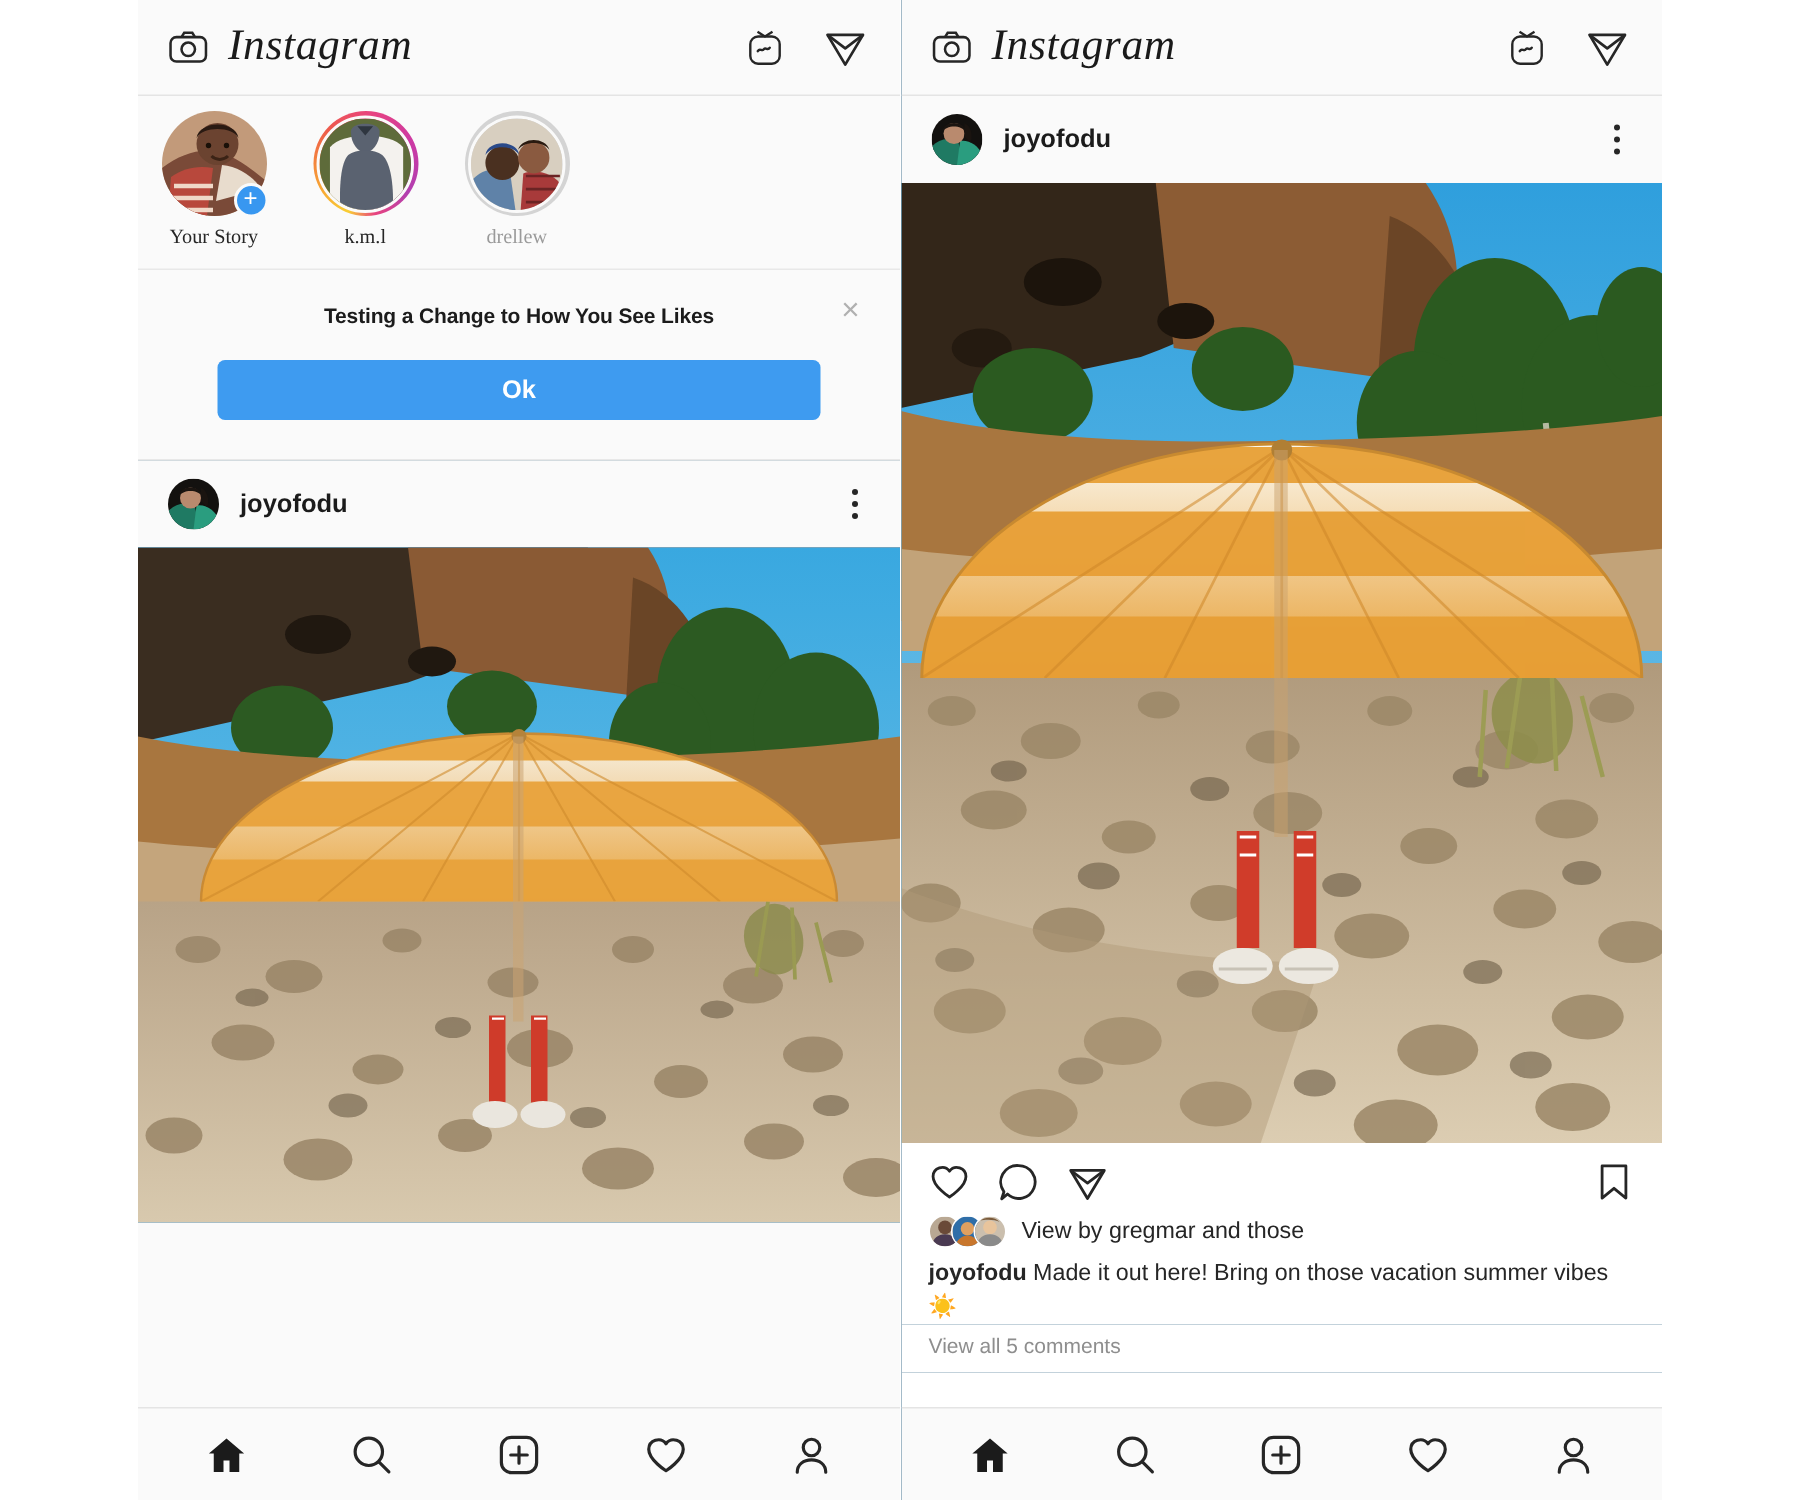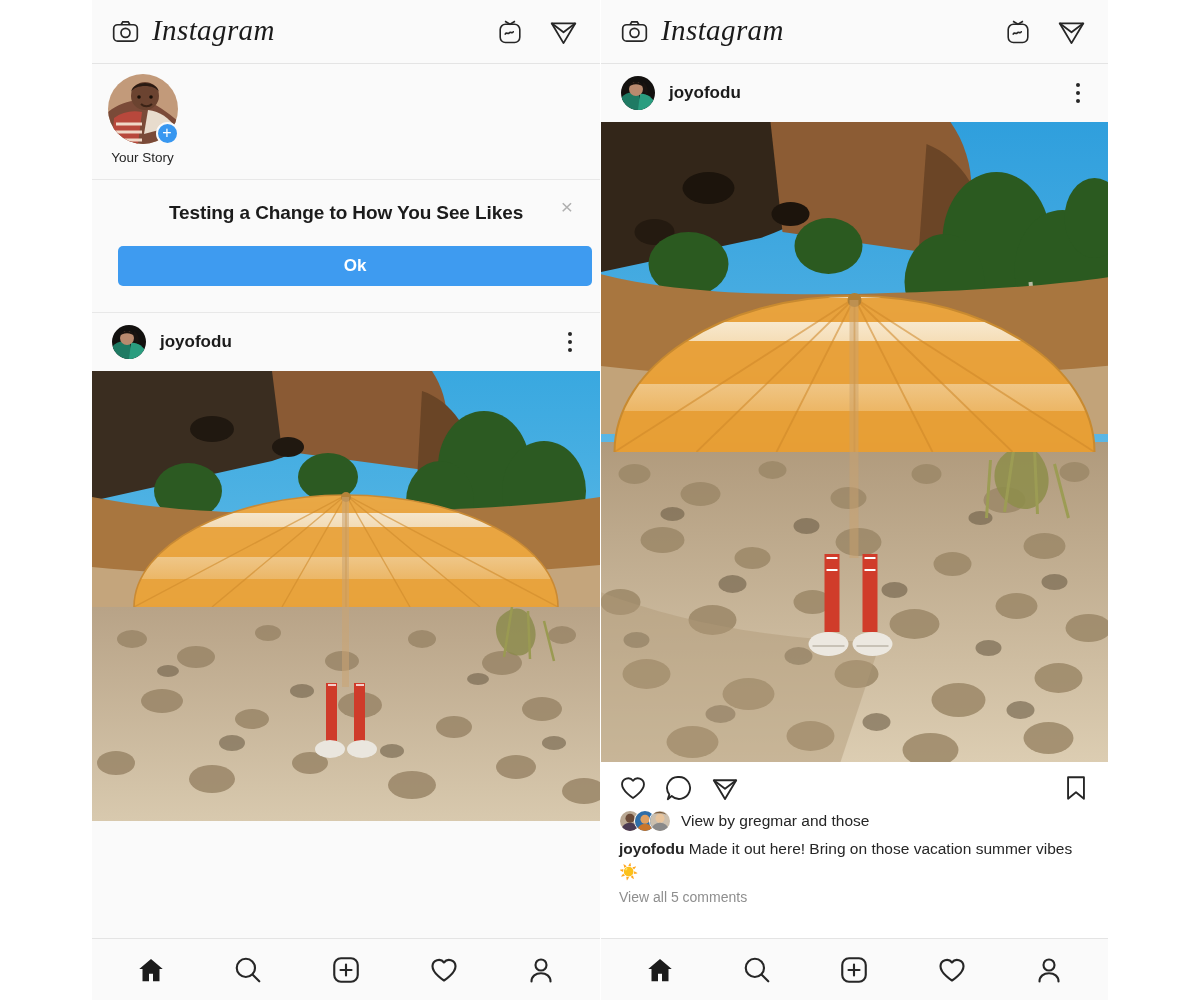--- a/index.html
+++ b/index.html
@@ -125,33 +125,34 @@
     font-weight: 400;
   }
   .story-name {
     font-size: 13.5px;
     color: #262626;
     max-width: 96px;
     overflow: hidden;
     text-overflow: ellipsis;
     white-space: nowrap;
     text-align: right;
+    font-family: Liberation Serif, serif;
   }
   .story-name.muted { color: #9a9a9a; }
 
   
   .notice {
     background: #fafafa;
     border-bottom: 1px solid #e8e8e8;
     padding: 22px 26px 26px 26px;
     position: relative;
     flex: 0 0 auto;
   }
   .notice-title {
-    font-size: 19px;
+    font-size: 14px;
     font-weight: bold;
     color: #1b1b1b;
     text-align: center;
     letter-spacing: -.1px;
     margin-bottom: 8px;
   }
   .notice-body {
     font-size: 17px;
     line-height: 26px;
     color: #8e8e8e;
@@ -164,21 +165,21 @@
     width: 22px; height: 22px;
     color: #b0b0b0;
     font-size: 21px;
     line-height: 22px;
     text-align: center;
     cursor: pointer;
   }
   .ok-btn {
     margin: 22px auto 0 auto;
     display: block;
-    width: 474px;
+    width: 402px;
     height: 40px;
     border: none;
     border-radius: 5px;
     background: #3e9bf0;
     color: #ffffff;
     font-size: 17px;
     font-weight: bold;
     font-family: "Liberation Sans", sans-serif;
     cursor: pointer;
   }
@@ -333,22 +334,53 @@
                 <path d="M33 30c3 3 8 3 11 0" stroke="#3b2316" stroke-width="2" fill="none"></path>
                 <path d="M40 36c12 1 22 9 26 16l-30 8z" fill="#e8dccd"></path>
               </svg>
             </div>
             <span class="plus-badge">+</span>
           </div>
           <div class="story-name">Your Story</div>
         </div>
 
 
-
-
+        <div class="story">
+          <div class="ring active">
+            <div class="ring-inner">
+              <svg class="av" viewBox="0 0 70 70">
+                <rect width="70" height="70" fill="#5e6b3a"></rect>
+                <path d="M8 22c10-12 46-12 56 0v48H8z" fill="#f4f2ee"></path>
+                <path d="M24 10c0-8 22-8 22 0 0 10-6 16-11 16s-11-6-11-16z" fill="#5a6270"></path>
+                <path d="M22 28c6-5 20-5 26 0 7 6 9 26 8 42H16c-1-16 0-36 6-42z" fill="#5a6270"></path>
+                <path d="M29 6h12l-6 7z" fill="#2f3640"></path>
+              </svg>
+            </div>
+          </div>
+          <div class="story-name">k.m.l</div>
+        </div>
+
+
+        <div class="story">
+          <div class="ring seen">
+            <div class="ring-inner">
+              <svg class="av" viewBox="0 0 70 70">
+                <rect width="70" height="70" fill="#d8cfc0"></rect>
+                <path d="M0 48c8-10 22-12 30-6l4 28H0z" fill="#5f82a8"></path>
+                <path d="M40 42c10-4 24 0 30 10v18H38z" fill="#a83a3a"></path>
+                <path d="M42 44h26M42 54h26M42 64h26" stroke="#6a2424" stroke-width="2"></path>
+                <circle cx="24" cy="34" r="13" fill="#4a3020"></circle>
+                <path d="M11 28c2-12 24-12 26 0-5-8-21-8-26 0z" fill="#2a4a8a"></path>
+                <circle cx="48" cy="30" r="12" fill="#8a5a40"></circle>
+                <path d="M36 24c3-10 21-10 24 0-5-7-19-7-24 0z" fill="#2a1a10"></path>
+              </svg>
+            </div>
+          </div>
+          <div class="story-name muted">drellew</div>
+        </div>
 
       </div>
 
       <div class="notice">
         <div class="notice-close">×</div>
         <div class="notice-title">Testing a Change to How You See Likes</div>
         <button class="ok-btn">Ok</button>
       </div>
 
       <div class="post-header">

